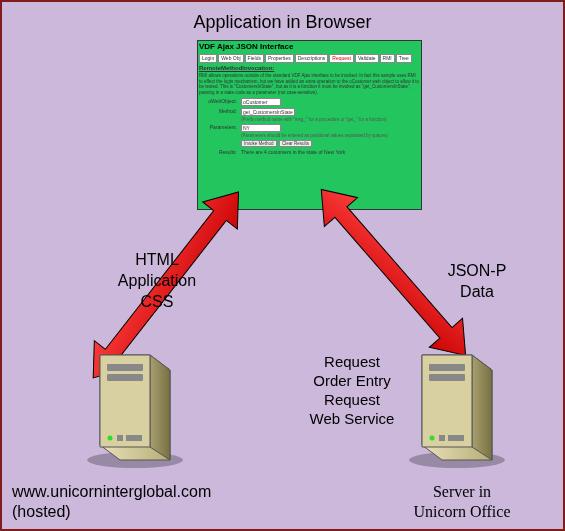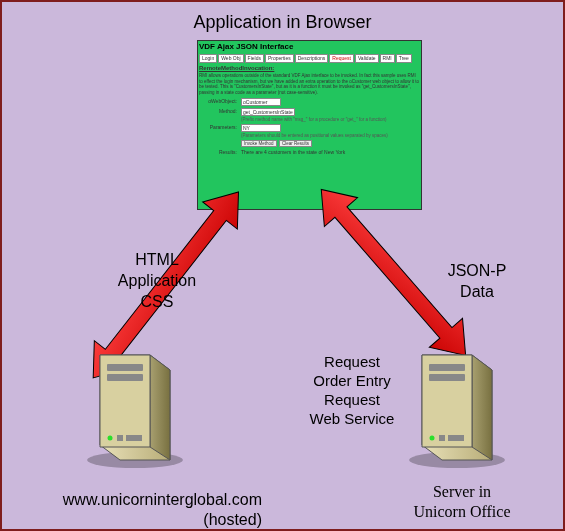--- a/index.html
+++ b/index.html
@@ -117,24 +117,23 @@
     height: 130px;
   }
   .server svg { width: 100%; height: 100%; display: block; }
   .server-left { top: 338px; left: 78px; }
   .server-right { top: 338px; left: 400px; }
   .caption-left {
     position: absolute;
     top: 480px;
     left: 10px;
     width: 250px;
-    text-align: right;
+    text-align: left;
     font-size: 16px;
     line-height: 20px;
-    margin-top: 8px;
   }
   .caption-right {
     position: absolute;
     top: 480px;
     left: 360px;
     width: 200px;
     text-align: center;
     font-size: 16px;
     line-height: 20px;
     font-family: Liberation Serif, serif;

